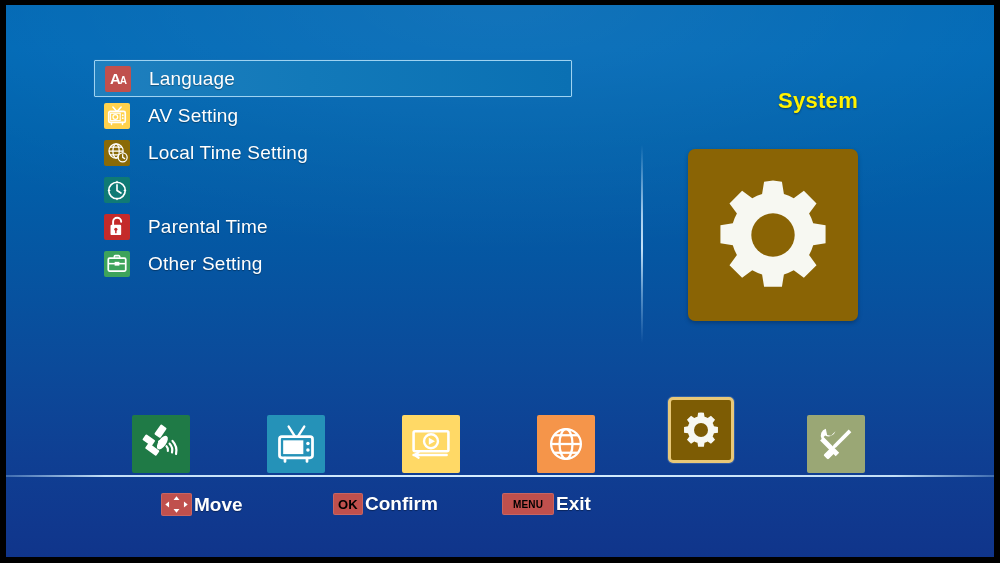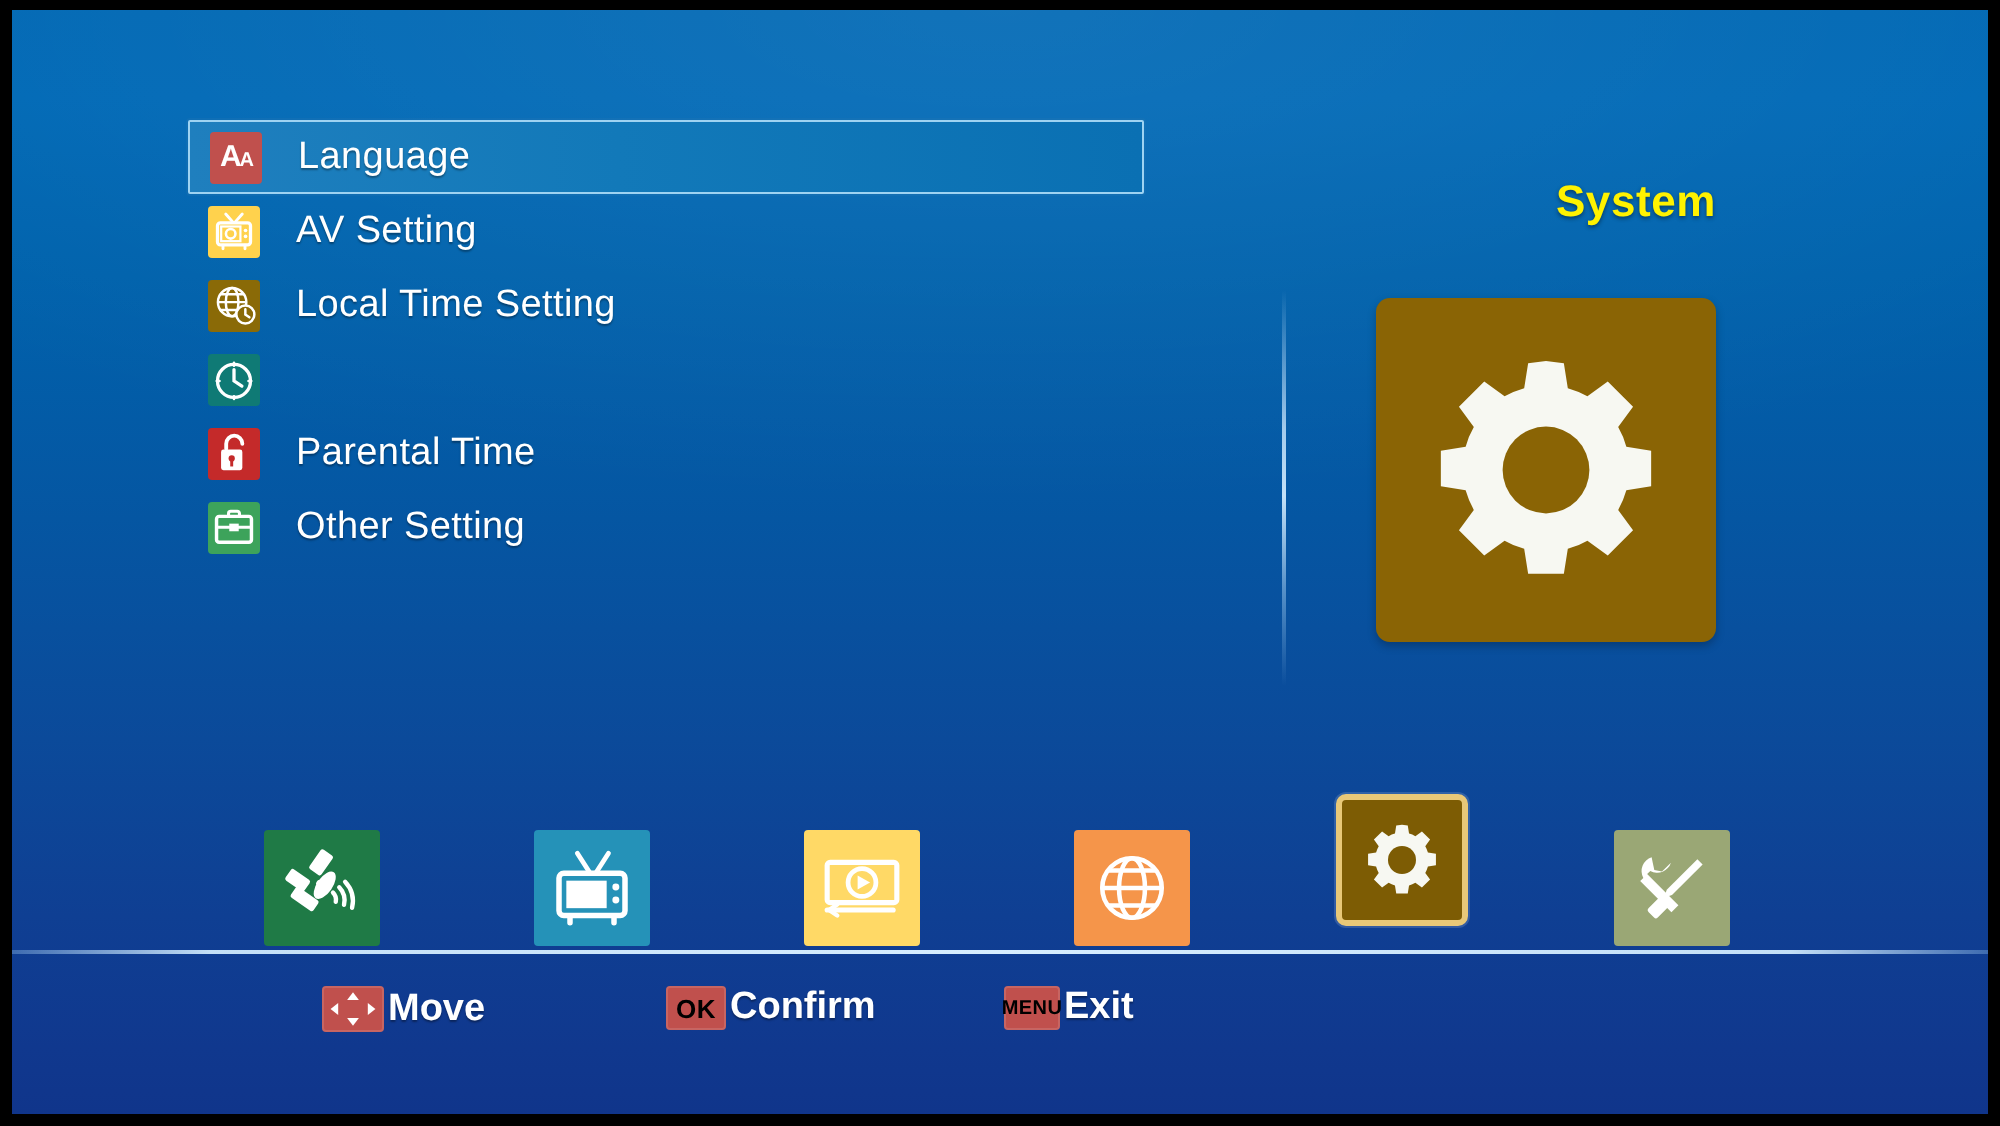--- a/index.html
+++ b/index.html
@@ -246,21 +246,21 @@
     border-radius: 2px;
     display: flex;
     align-items: center;
     justify-content: center;
     color: #000000;
     font-weight: bold;
     box-shadow: inset 0 0 0 1px rgba(255,255,255,0.12);
   }
   .chip-nav { width: 31px; height: 23px; }
   .chip-ok  { width: 30px; height: 22px; font-size: 13px; letter-spacing: 0.2px; }
-  .chip-menu{ width: 28px; height: 22px; font-size: 10px; letter-spacing: 0.2px; }
+  .chip-menu{ width: 52px; height: 22px; font-size: 10px; letter-spacing: 0.2px; }
   .hint-label {
     color: #ffffff;
     font-size: 19px;
     font-weight: bold;
     margin-left: 2px;
     text-shadow: 0 1px 1px rgba(0,0,0,0.35);
     white-space: nowrap;
   }
 </style>
 </head>

